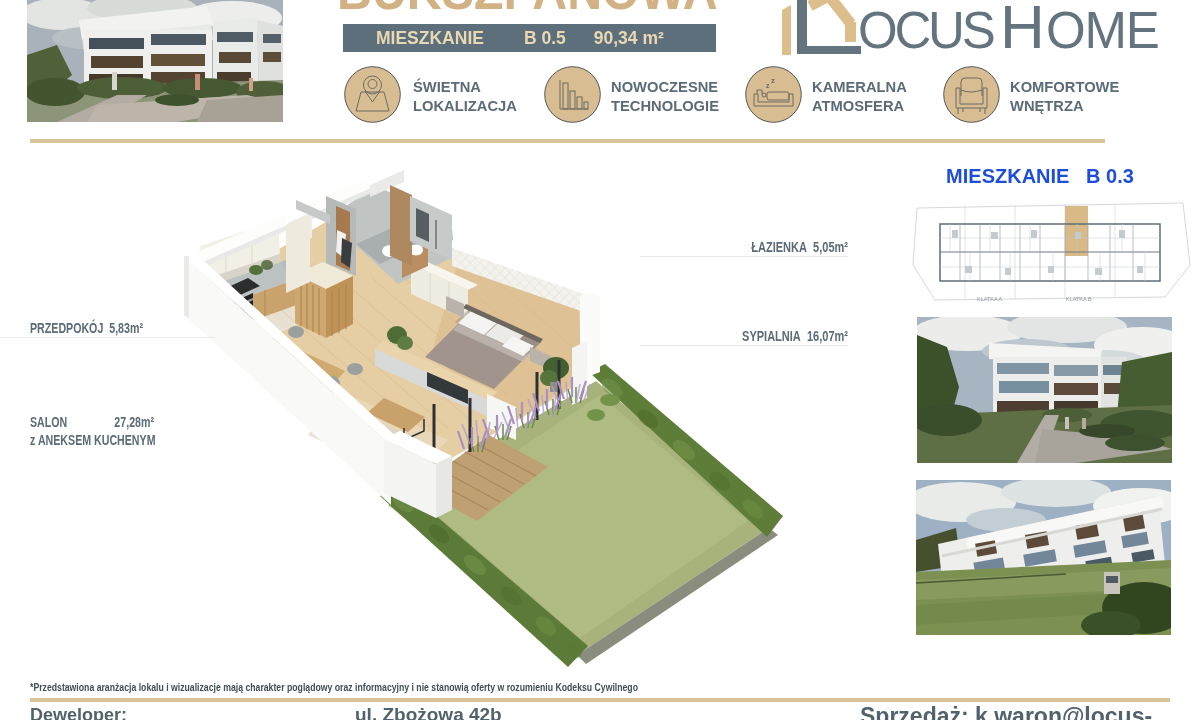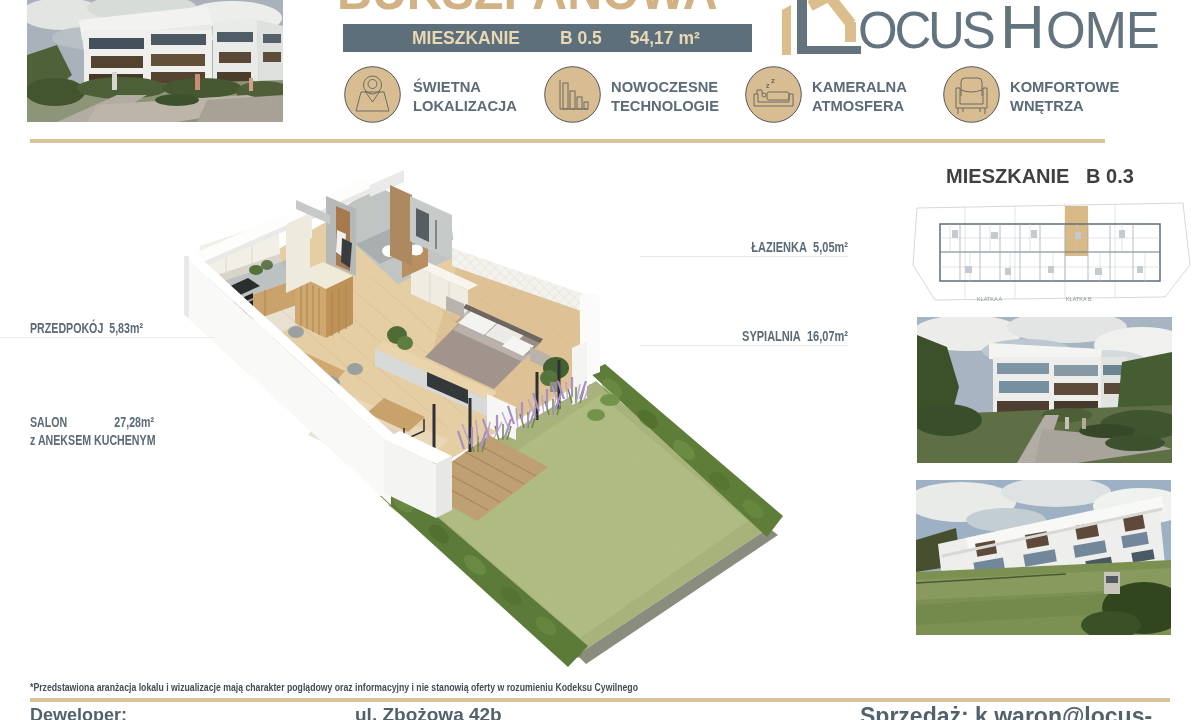--- a/index.html
+++ b/index.html
@@ -45,24 +45,24 @@
   <polygon points="70,105 220,95 256,104 150,122 60,122" fill="#bdb5aa"></polygon>
   <polygon points="180,100 256,95 256,122 170,122" fill="#a8a195"></polygon>
   <ellipse cx="150" cy="100" rx="22" ry="6" fill="#3e512d"></ellipse>
   <rect x="85" y="72" width="5" height="18" fill="#d8d4ce"></rect>
   <rect x="168" y="74" width="5" height="16" fill="#c98e7a"></rect>
   <rect x="222" y="78" width="4" height="13" fill="#cfa28c"></rect>
 </svg>
 
 <div class="abs" style="left:337px;top:-39px;width:400px;font-size:52px;font-weight:bold;color:#d2b284;letter-spacing:0px;transform:scaleX(0.93);transform-origin:left top;">BUKSZPANOWA</div>
 
-<div class="abs" style="left:343px;top:24px;width:373px;height:28px;background:#5d6f7b;color:#e8d8b4;font-size:17.5px;font-weight:bold;display:flex;align-items:center;padding-left:36px;">
+<div class="abs" style="left:343px;top:24px;width:373px;height:28px;background:#5d6f7b;color:#e8d8b4;font-size:17.5px;font-weight:bold;display:flex;align-items:center;">
   <span style="margin-left:33px;">MIESZKANIE</span>
   <span style="margin-left:40px;">B 0.5</span>
-  <span style="margin-left:28px;">54,17 m²</span>
+  <span style="margin-left:28px;">90,34 m²</span>
 </div>
 
 <svg class="abs" style="left:770px;top:0" width="400" height="58" viewBox="0 0 400 58">
   <g>
     <polygon points="12,10 21,5 21,55 12,55" fill="#dcbe8c"></polygon>
     <polygon points="27,0 37,0 37,46 91,46 91,54 27,54" fill="#64747f"></polygon>
     <polyline points="40,6 59,-4 81,24" fill="none" stroke="#dcbe8c" stroke-width="11"></polyline>
     <rect x="75" y="22" width="11" height="20" fill="#dcbe8c"></rect>
     <text x="88" y="48" font-size="51" fill="#64747f" letter-spacing="-3.2">OCUS</text>
     <text x="230" y="48" font-size="62" fill="#64747f">H</text>
@@ -431,21 +431,21 @@
 <div class="abs slate" style="left:30px;top:432px;font-size:14px;font-weight:bold;transform:scaleX(0.76);transform-origin:left top;white-space:nowrap;">z ANEKSEM KUCHENYM</div>
 
 <div class="abs slate" style="left:648px;top:239px;width:200px;text-align:right;font-size:14.5px;font-weight:bold;transform:scaleX(0.76);transform-origin:right top;white-space:nowrap;">ŁAZIENKA&nbsp; 5,05m²</div>
 
 <div class="abs" style="left:640px;top:256px;width:208px;height:1px;background:#e6e6e4;"></div>
 
 <div class="abs slate" style="left:648px;top:328px;width:200px;text-align:right;font-size:14.5px;font-weight:bold;transform:scaleX(0.76);transform-origin:right top;white-space:nowrap;">SYPIALNIA&nbsp; 16,07m²</div>
 
 <div class="abs" style="left:640px;top:345px;width:208px;height:1px;background:#e6e6e4;"></div>
 
-<div class="abs" style="left:915px;top:165px;width:250px;text-align:center;font-size:20px;font-weight:bold;color:#404040;">MIESZKANIE&nbsp;&nbsp;&nbsp;B 0.3</div>
+<div class="abs" style="left:915px;top:165px;width:250px;text-align:center;font-size:20px;font-weight:bold;color:#1d4ed8;">MIESZKANIE&nbsp;&nbsp;&nbsp;B 0.3</div>
 
 <svg class="abs" style="left:905px;top:200px" width="290" height="110" viewBox="0 0 290 110">
   <polygon points="12,8 278,3 285,65 260,97 30,100 8,65" fill="#ffffff" stroke="#c9cdd0" stroke-width="0.8"></polygon>
   <line x1="60" y1="6" x2="60" y2="99" stroke="#d2d5d8" stroke-width="0.6"></line>
   <line x1="110" y1="5" x2="110" y2="99" stroke="#d2d5d8" stroke-width="0.6"></line>
   <line x1="160" y1="4" x2="160" y2="98" stroke="#d2d5d8" stroke-width="0.6"></line>
   <line x1="210" y1="4" x2="210" y2="98" stroke="#d2d5d8" stroke-width="0.6"></line>
   <rect x="160" y="6" width="23" height="50" fill="#d9b986"></rect>
   <rect x="35" y="24" width="220" height="57" fill="none" stroke="#5d6e79" stroke-width="1.5"></rect>
   <line x1="35" y1="52" x2="255" y2="52" stroke="#6b7a85" stroke-width="1"></line>

